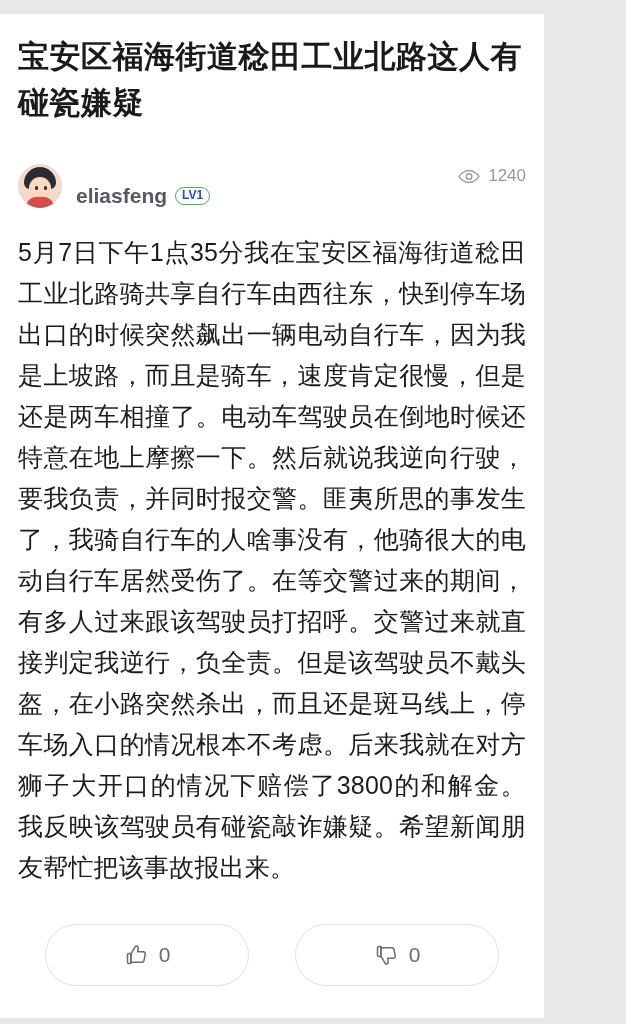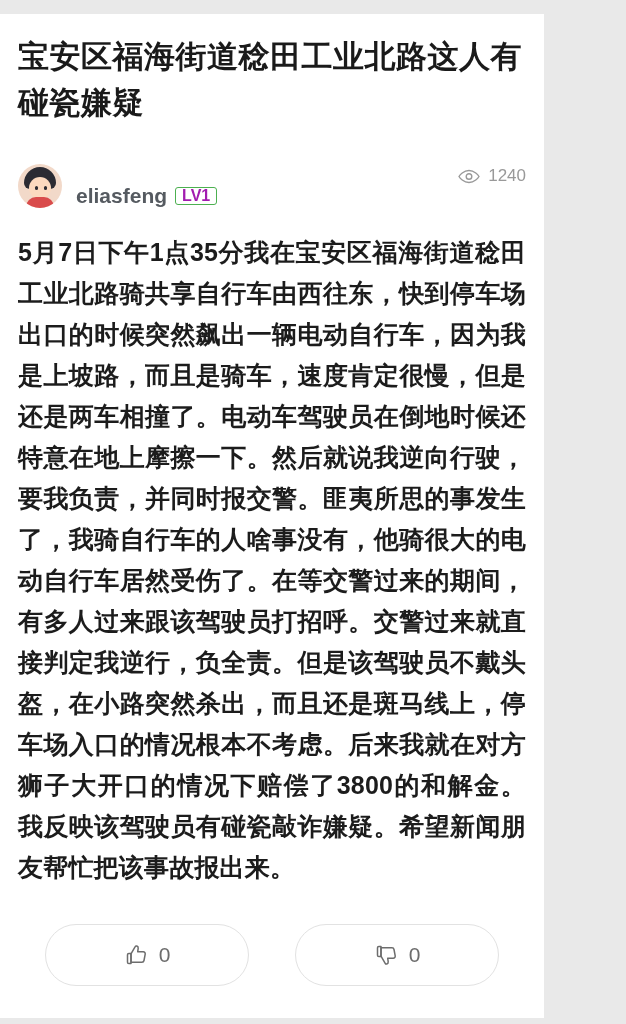--- a/index.html
+++ b/index.html
@@ -92,24 +92,24 @@
     display: flex;
     align-items: center;
   }
   .username {
     font-size: 21px;
     color: #555a60;
     font-weight: 600;
   }
   .level-badge {
     margin-left: 8px;
-    font-size: 16px;
-    color: #a21caf;
+    font-size: 12px;
+    color: #1d4ed8;
     border: 1px solid #4cb050;
-    border-radius: 3px;
+    border-radius: 9px;
     padding: 1px 6px 2px 6px;
     line-height: 13px;
     font-weight: bold;
   }
   .sub-line {
     margin-top: 7px;
     font-size: 15px;
     color: #a7a7a7;
     display: flex;
     align-items: center;
@@ -129,21 +129,20 @@
     margin-right: 8px;
     display: inline-flex;
   }
   .body-text {
     margin-top: 24px;
     font-size: 25px;
     line-height: 41px;
     color: #1c1c1c;
     text-align: justify;
     letter-spacing: 0.2px;
-    font-weight: bold;
   }
   .actions {
     flex: 0 0 auto;
     height: 120px;
     display: flex;
     align-items: center;
     justify-content: center;
     gap: 46px;
     background: #ffffff;
     padding-bottom: 6px;

